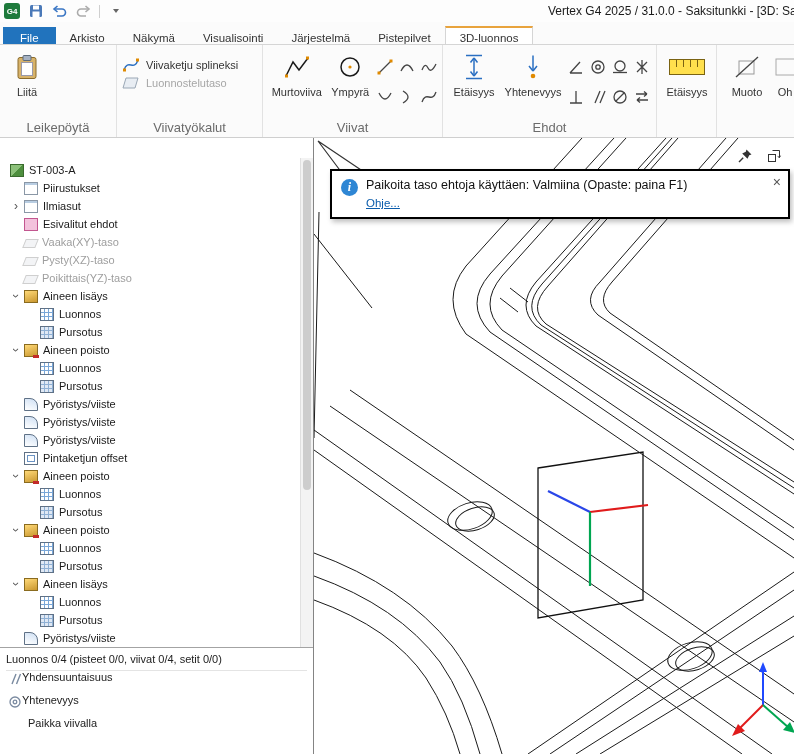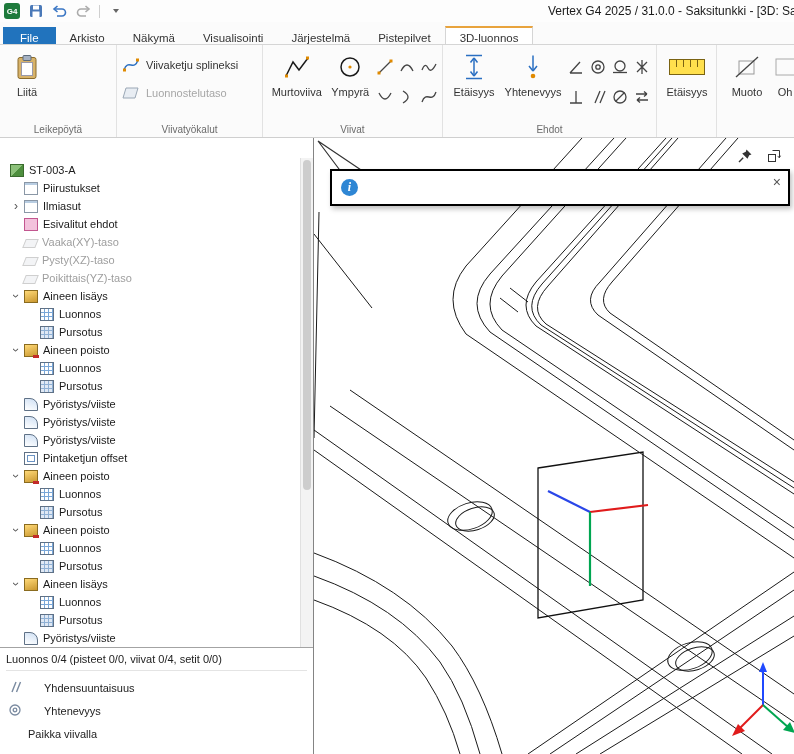--- a/index.html
+++ b/index.html
@@ -16,25 +16,25 @@
 
   
   .tabs { position:absolute; left:0; top:22px; right:0; height:23px; display:flex; align-items:flex-end; border-bottom:1px solid #d5d5d5; background:#fbfbfb; padding-left:3px; }
   .tab { padding:5px 14px 0; font-size:11.5px; color:#333; white-space:nowrap; }
   .tab.file { background:#2173bd; color:#fff; padding:5px 17px 0; }
   .tab.active { background:#fff; border:1px solid #d5d5d5; border-top:2px solid #e8a33d; margin-bottom:-1px; padding-top:4px; z-index:2; }
 
   
   .ribbon { position:absolute; left:0; top:45px; right:0; height:93px; background:#fbfbfb; border-bottom:1px solid #cfcfcf; display:flex; }
   .rgroup { position:relative; height:100%; border-right:1px solid #e2e2e2; padding:3px 2px 15px 4px; display:flex; align-items:flex-start; flex:none; }
-  .glabel { position:absolute; left:0; right:0; bottom:2px; text-align:center; font-size:10px; color:#6b6b6b; white-space:nowrap; }
+  .glabel { position:absolute; left:0; right:0; bottom:2px; text-align:center; font-size:13px; color:#6b6b6b; white-space:nowrap; }
   .bb { display:flex; flex-direction:column; align-items:center; padding-top:3px; }
   .bicon { height:32px; display:flex; align-items:center; justify-content:center; }
   .blabel { margin-top:3px; font-size:11px; color:#333; text-align:right; line-height:1.15; white-space:pre-line; }
-  .vcol { display:flex; flex-direction:column; gap:10px; padding-top:8px; }
+  .vcol { display:flex; flex-direction:column; padding-top:8px; }
   .srow { display:flex; align-items:center; gap:5px; font-size:11px; color:#333; height:18px; white-space:nowrap; }
   .srow.dis { color:#a6a6a6; }
   .sgrid { display:grid; grid-auto-rows:30px; align-items:center; justify-items:center; padding-top:4px; }
   .g3 { grid-template-columns:repeat(3,22px); }
   .g4c { grid-template-columns:repeat(4,22px); }
   .sicon { display:flex; align-items:center; justify-content:center; width:20px; height:20px; }
   .ruler-icon { width:36px; height:16px; background:#ffe04d; border:1px solid #7a6312;
     background-image:repeating-linear-gradient(90deg, transparent 0 6px, #7a6312 6px 7px);
     background-size:100% 7px; background-repeat:no-repeat; }
   .clip { overflow:hidden; }
@@ -64,21 +64,21 @@
     background-image:repeating-linear-gradient(0deg,transparent 0 3px,#7aa7d8 3px 4px),repeating-linear-gradient(90deg,transparent 0 3px,#7aa7d8 3px 4px); }
   .ic-extrude { background:#dfe8f4; border:1px solid #5f7186;
     background-image:repeating-linear-gradient(0deg,transparent 0 3px,#8fb0d4 3px 4px),repeating-linear-gradient(90deg,transparent 0 3px,#8fb0d4 3px 4px); }
   .ic-fillet { background:linear-gradient(200deg,#cfe0f4,#fff); border:1px solid #5f7186; border-top-right-radius:8px; }
   .ic-offset { background:#fff; border:1px solid #5f7186; }
   .ic-offset::after { content:""; position:absolute; inset:2px; border:1px solid #6a93c4; }
   .scrollv { position:absolute; top:20px; right:0; width:13px; bottom:95px; background:#f3f3f3; border-left:1px solid #e0e0e0; }
   .thumb { position:absolute; left:2px; right:2px; top:2px; height:330px; background:#cdcdcd; border-radius:5px; }
   .pstatus { position:absolute; left:0; right:0; bottom:0; height:107px; border-top:1px solid #a3a3a3; background:#fff; padding:5px 6px 0; }
   .sline { font-size:11px; color:#222; border-bottom:1px solid #e4e4e4; padding-bottom:5px; }
-  .crow { display:flex; align-items:flex-end; height:23px; gap:22px; padding-left:1px; font-size:11px; }
+  .crow { display:flex; align-items:flex-start; height:23px; gap:0; padding-left:1px; font-size:11px; }
   .crow.noicon { padding-left:22px; }
   .cicon { width:15px; height:15px; flex:none; display:flex; align-items:center; justify-content:center; }
 
   
   .viewport { position:absolute; left:314px; top:138px; right:0; bottom:0; background:#fff; overflow:hidden; }
   .wire { position:absolute; inset:0; }
   .vtools { position:absolute; top:8px; right:10px; display:flex; gap:9px; z-index:5; }
   .vtool { width:20px; height:20px; display:flex; align-items:center; justify-content:center; }
   .tooltip { position:absolute; left:16px; top:31px; width:460px; border:2px solid #000; background:#fff; box-shadow:2px 3px 5px rgba(0,0,0,.25); padding:7px 26px 8px 9px; display:flex; gap:8px; align-items:flex-start; z-index:4; }
   .iicon { width:17px; height:17px; border-radius:50%; background:#2e86d4; color:#fff; font-family:"Liberation Serif",serif; font-weight:bold; font-style:italic; font-size:12px; display:flex; align-items:center; justify-content:center; flex:none; margin-top:1px; }
@@ -568,17 +568,21 @@
         <svg width="16" height="16" viewBox="0 0 16 16" fill="none" stroke="#333">
             <rect x="2.5" y="6.5" width="7" height="7"></rect>
             <path d="M6.5 2.5 h7 v7"></path>
             <path d="M13.5 9.5 l-1.8 -1 M13.5 9.5 l1 -1.8" stroke-width="1"></path>
           </svg>
       </span>
     </div>
 
     <div class="tooltip">
       <span class="iicon">i</span>
+      <span>
+        <span class="tmsg">Paikoita taso ehtoja käyttäen: Valmiina (Opaste: paina F1)</span><br>
+        <a class="tlink" href="#">Ohje...</a>
+      </span>
       <span class="tclose">×</span>
     </div>
   </div>
 
 </div>
 
 </body></html>

